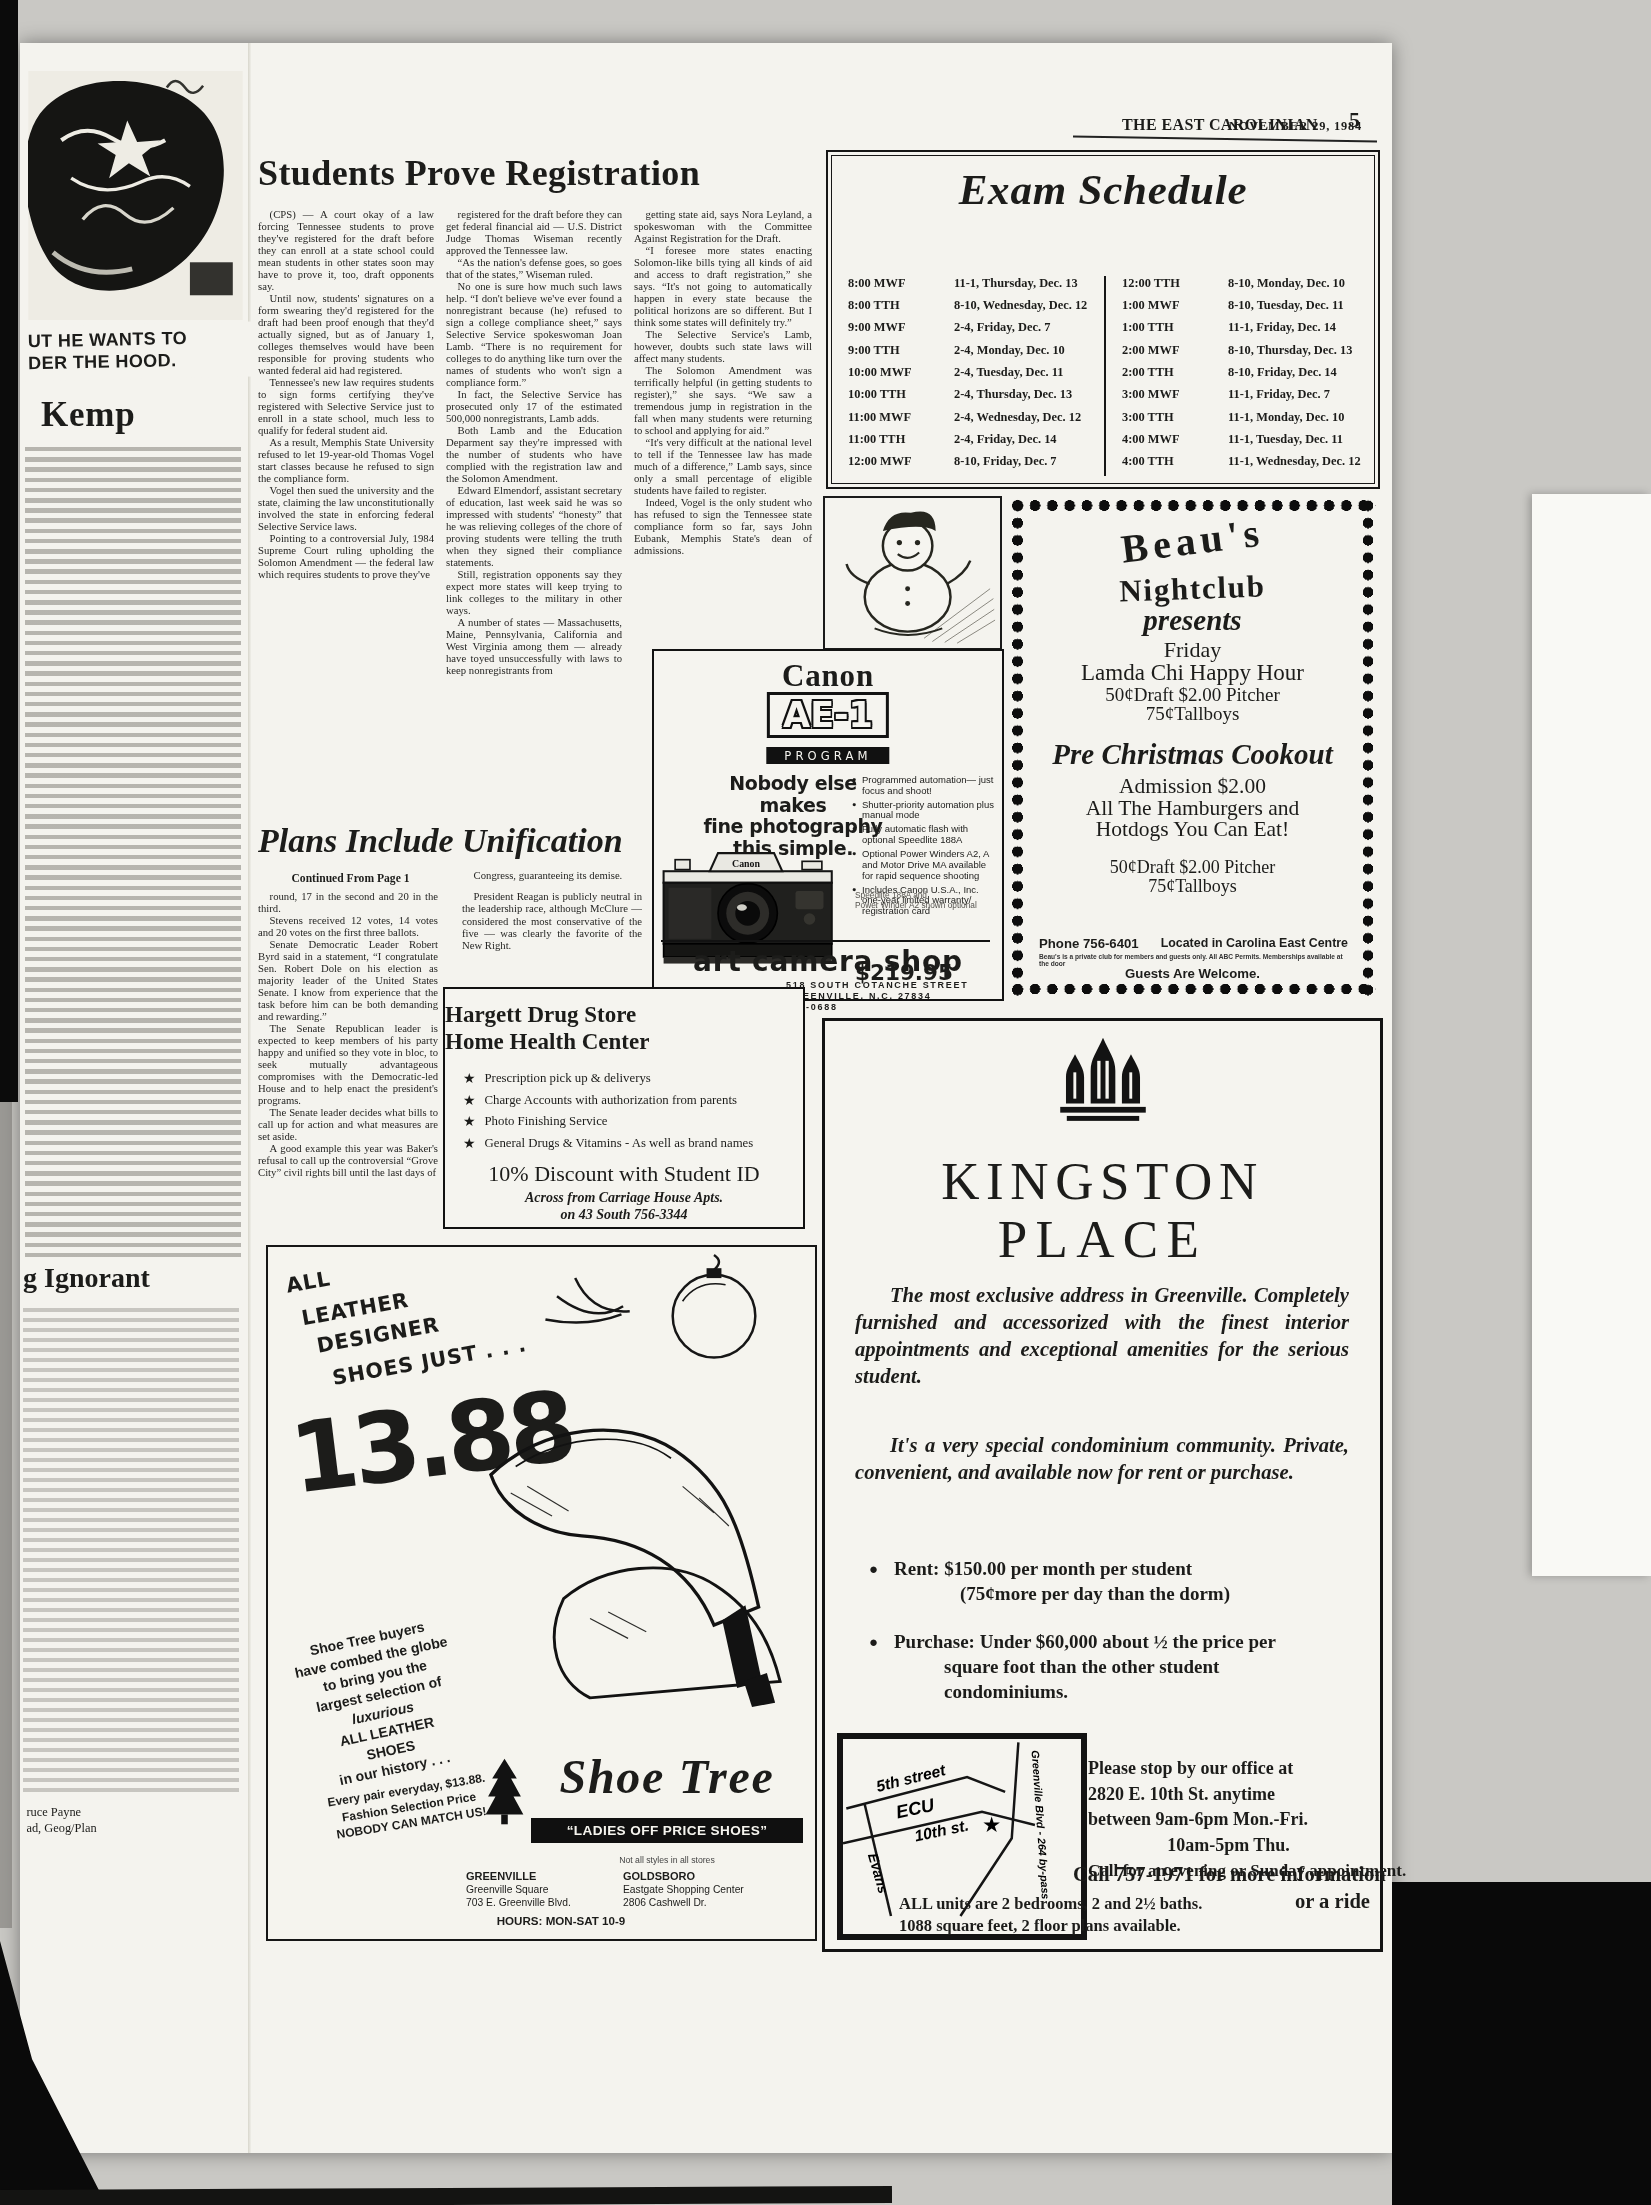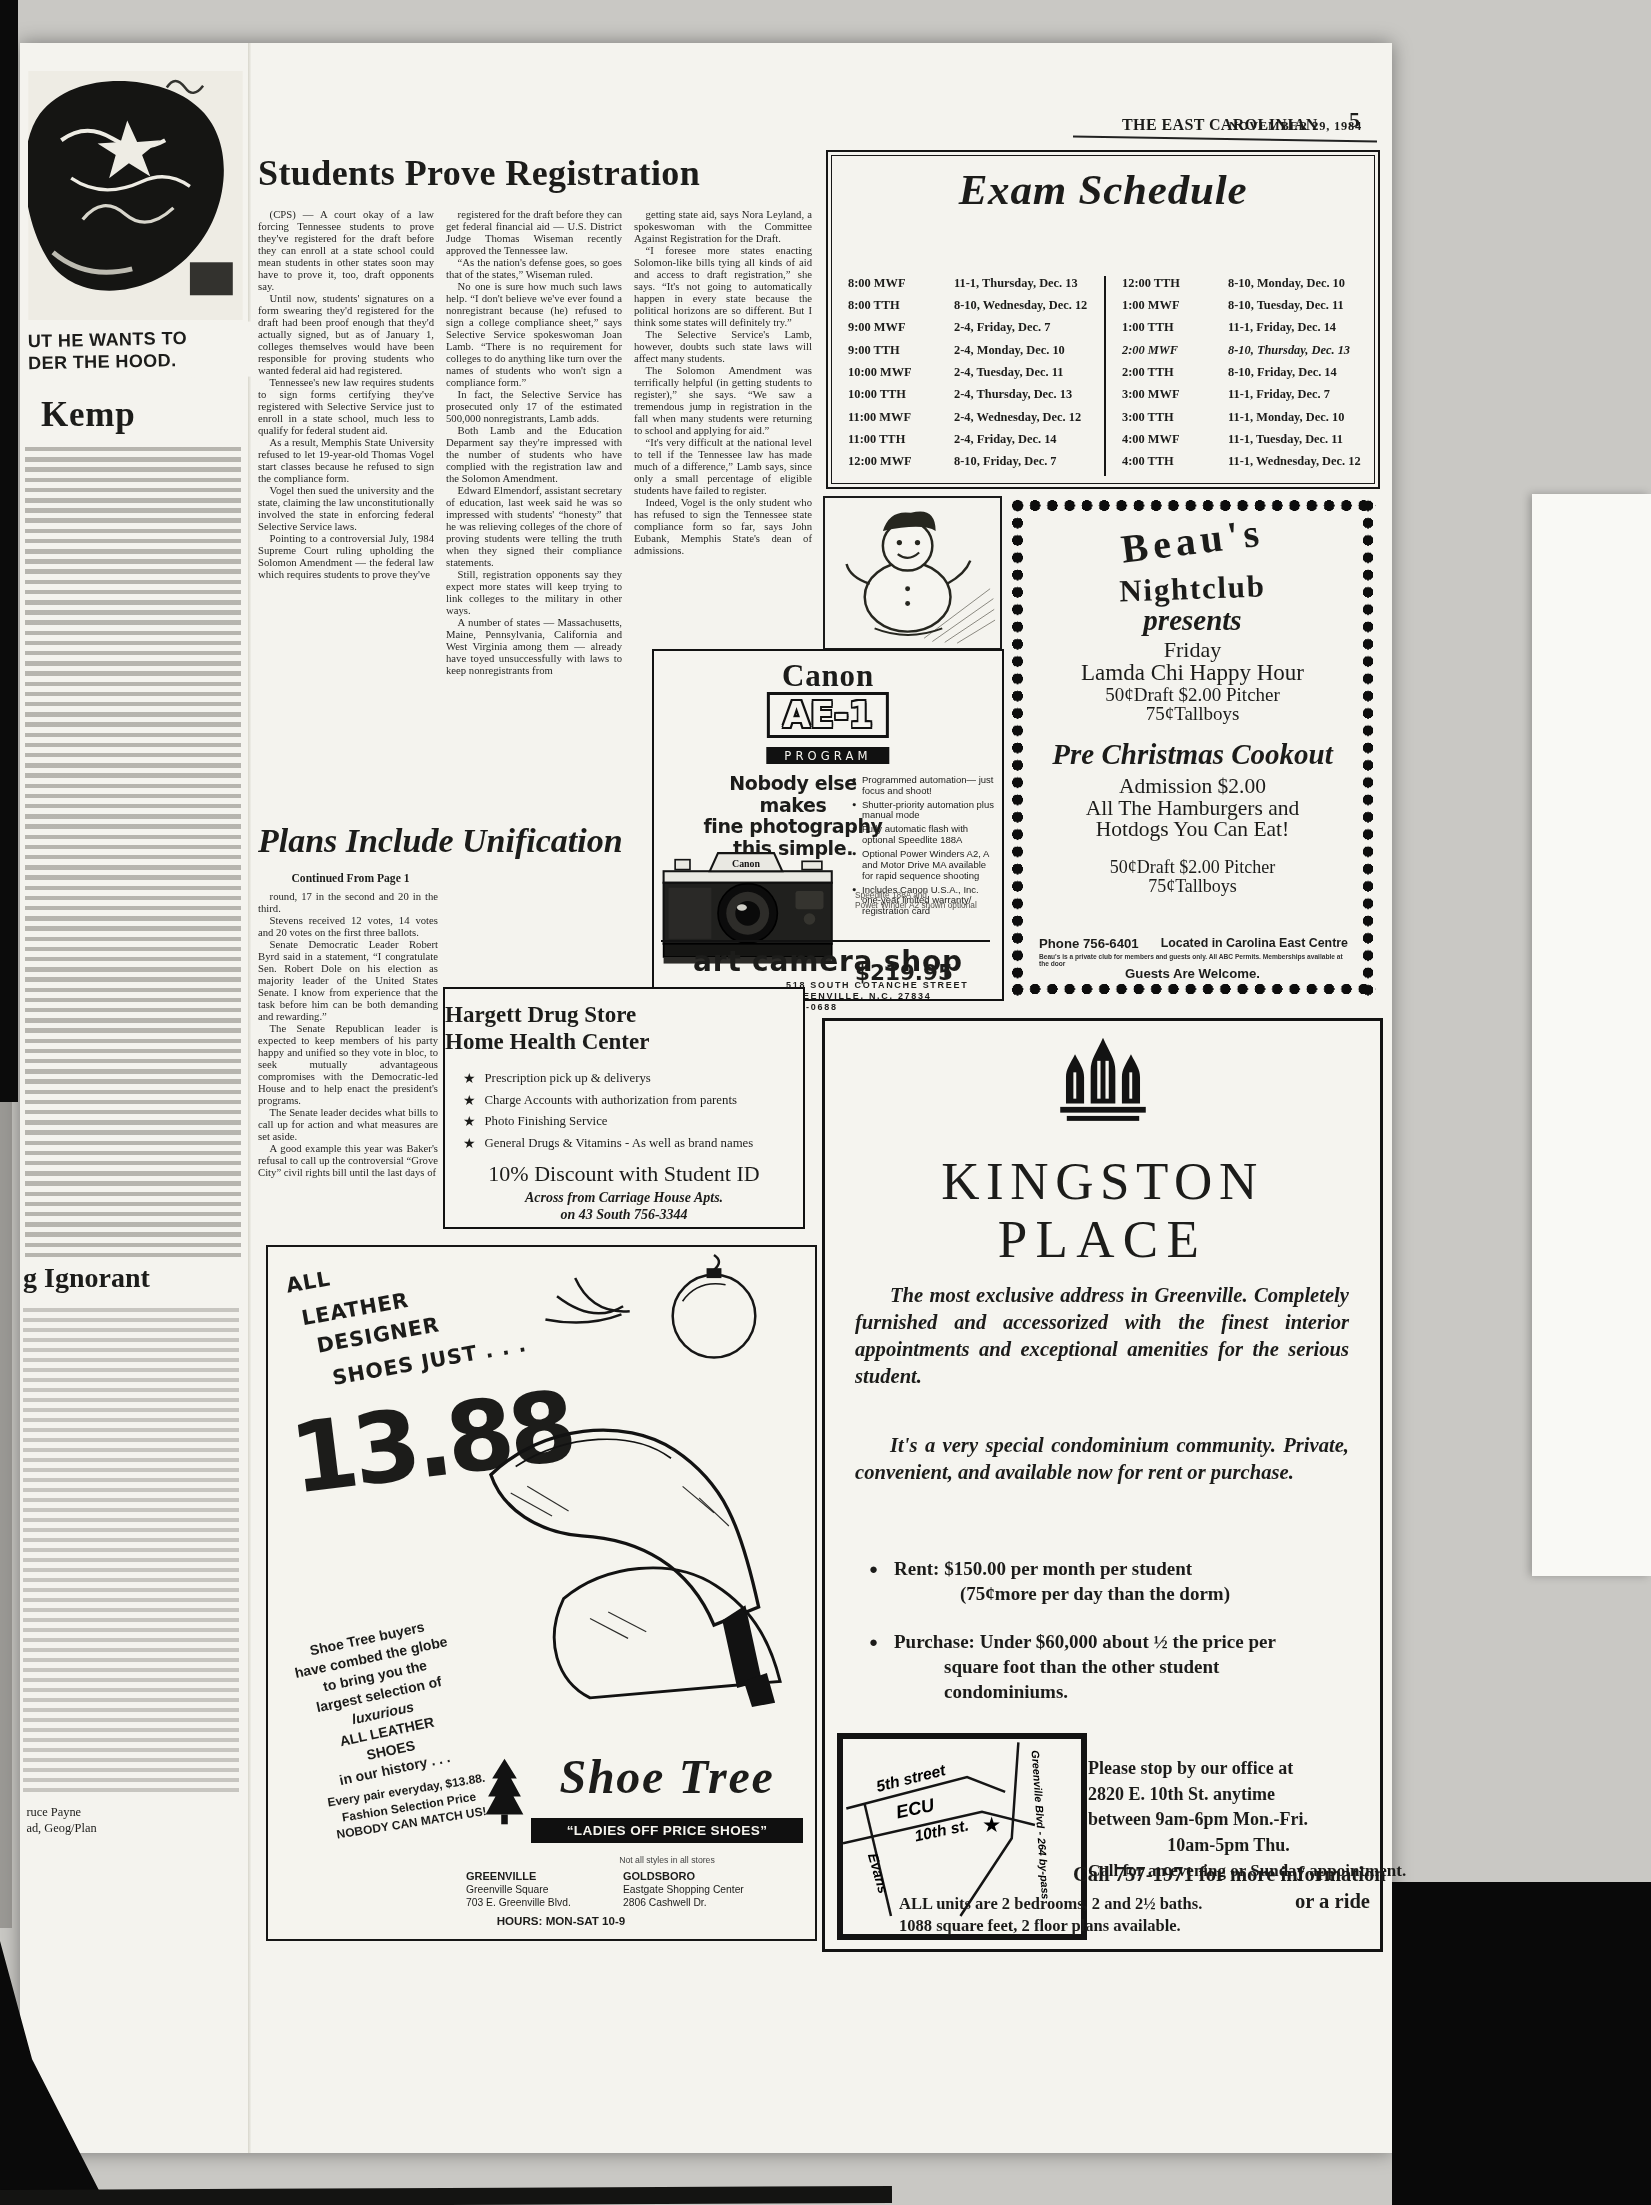--- a/index.html
+++ b/index.html
@@ -262,38 +262,42 @@
   <div class="abs serif" id="uni-headline">Plans Include Unification</div>
   <div class="abs serif" id="uni-kicker">Continued From Page 1</div>
   <div class="abs news-col" id="uni-c1">
     <p>round, 17 in the second and 20 in the third.</p>
     <p>Stevens received 12 votes, 14 votes and 20 votes on the first three ballots.</p>
     <p>Senate Democratic Leader Robert Byrd said in a statement, “I congratulate Sen. Robert Dole on his election as majority leader of the United States Senate. I know from experience that the task before him can be both demanding and rewarding.”</p>
     <p>The Senate Republican leader is expected to keep members of his party happy and unified so they vote in bloc, to seek mutually advantageous compromises with the Democratic-led House and to help enact the president's programs.</p>
     <p>The Senate leader decides what bills to call up for action and what measures are set aside.</p>
     <p>A good example this year was Baker's refusal to call up the controversial “Grove City” civil rights bill until the last days of</p>
   </div>
+  <div class="abs news-col" id="uni-c2">
+    <p>Congress, guaranteeing its demise.</p>
+    <p>President Reagan is publicly neutral in the leadership race, although McClure — considered the most conservative of the five — was clearly the favorite of the New Right.</p>
+  </div>
 
   <div class="abs serif" id="exam">
     <div class="frame2"></div>
     <div id="exam-title">Exam Schedule</div>
     <div id="exam-divider"></div>
     <div class="exam-row" style="left:20px;top:124px;"><span>8:00 MWF</span><span class="exam-when">11-1, Thursday, Dec. 13</span></div>
     <div class="exam-row" style="left:20px;top:146px;"><span>8:00 TTH</span><span class="exam-when">8-10, Wednesday, Dec. 12</span></div>
     <div class="exam-row" style="left:20px;top:168px;"><span>9:00 MWF</span><span class="exam-when">2-4, Friday, Dec. 7</span></div>
     <div class="exam-row" style="left:20px;top:191px;"><span>9:00 TTH</span><span class="exam-when">2-4, Monday, Dec. 10</span></div>
     <div class="exam-row" style="left:20px;top:213px;"><span>10:00 MWF</span><span class="exam-when">2-4, Tuesday, Dec. 11</span></div>
     <div class="exam-row" style="left:20px;top:235px;"><span>10:00 TTH</span><span class="exam-when">2-4, Thursday, Dec. 13</span></div>
     <div class="exam-row" style="left:20px;top:258px;"><span>11:00 MWF</span><span class="exam-when">2-4, Wednesday, Dec. 12</span></div>
     <div class="exam-row" style="left:20px;top:280px;"><span>11:00 TTH</span><span class="exam-when">2-4, Friday, Dec. 14</span></div>
     <div class="exam-row" style="left:20px;top:302px;"><span>12:00 MWF</span><span class="exam-when">8-10, Friday, Dec. 7</span></div>
     <div class="exam-row" style="left:294px;top:124px;"><span>12:00 TTH</span><span class="exam-when">8-10, Monday, Dec. 10</span></div>
     <div class="exam-row" style="left:294px;top:146px;"><span>1:00 MWF</span><span class="exam-when">8-10, Tuesday, Dec. 11</span></div>
     <div class="exam-row" style="left:294px;top:168px;"><span>1:00 TTH</span><span class="exam-when">11-1, Friday, Dec. 14</span></div>
-    <div class="exam-row" style="left:294px;top:191px;font-style:italic;"><span>2:00 MWF</span><span class="exam-when">8-10, Thursday, Dec. 13</span></div>
+    <div class="exam-row" style="left:294px;top:191px;"><span>2:00 MWF</span><span class="exam-when">8-10, Thursday, Dec. 13</span></div>
     <div class="exam-row" style="left:294px;top:213px;"><span>2:00 TTH</span><span class="exam-when">8-10, Friday, Dec. 14</span></div>
     <div class="exam-row" style="left:294px;top:235px;"><span>3:00 MWF</span><span class="exam-when">11-1, Friday, Dec. 7</span></div>
     <div class="exam-row" style="left:294px;top:258px;"><span>3:00 TTH</span><span class="exam-when">11-1, Monday, Dec. 10</span></div>
     <div class="exam-row" style="left:294px;top:280px;"><span>4:00 MWF</span><span class="exam-when">11-1, Tuesday, Dec. 11</span></div>
     <div class="exam-row" style="left:294px;top:302px;"><span>4:00 TTH</span><span class="exam-when">11-1, Wednesday, Dec. 12</span></div>
   </div>
 
   <div class="abs" id="cartoon">
     <svg width="171" height="146" viewBox="0 0 207 177">
       <g stroke="#8a887f" stroke-width="1.2">

